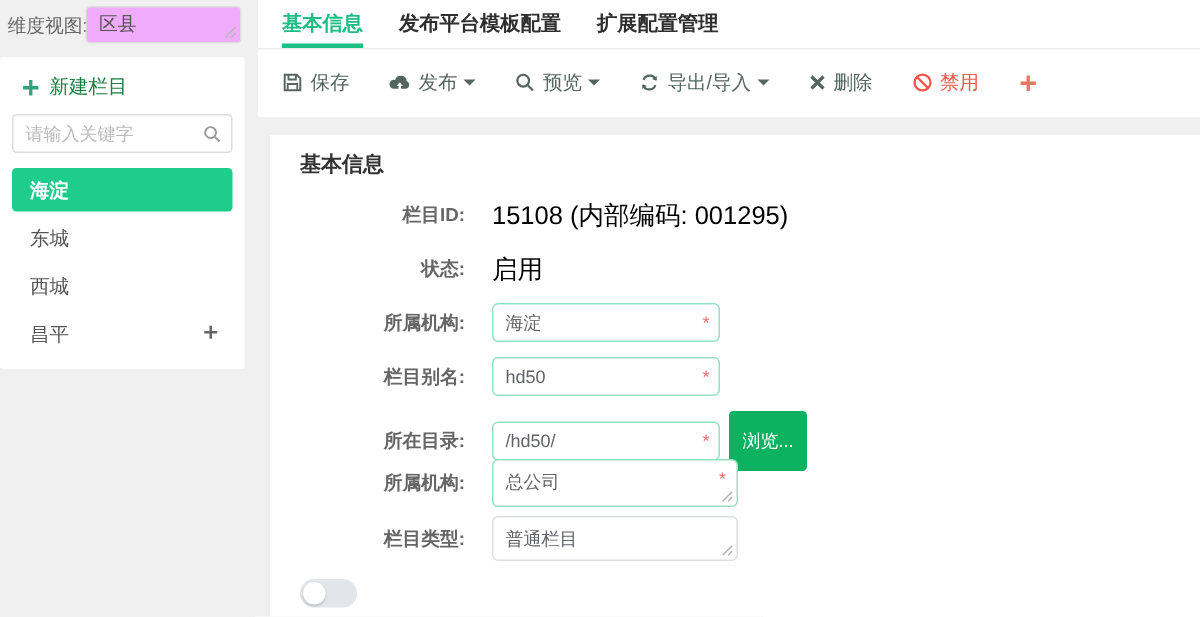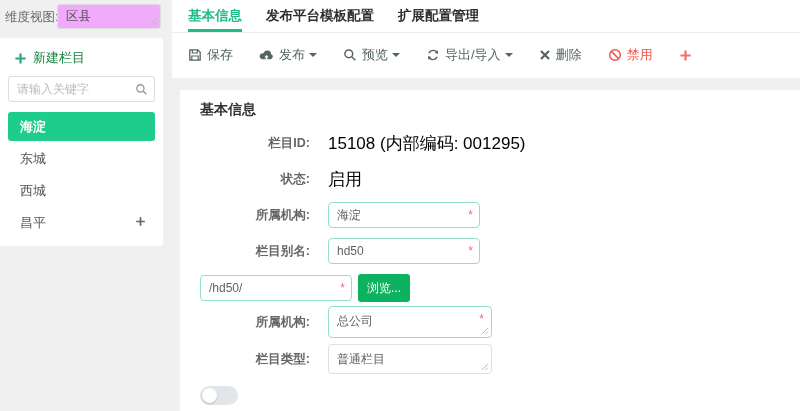--- a/index.html
+++ b/index.html
@@ -51,21 +51,21 @@
     font-weight:bold; color:#333; }
   .frow { position:absolute; left:20px; right:0; display:flex; align-items:center; }
   .flabel { width:110px; text-align:right; color:#666; font-size:12.5px;
     margin-right:18px; flex:0 0 auto;font-weight:bold; }
   .fstatic { font-size:17px; color:#000000; }
   .fbox { position:relative; width:152px; }
   .fbox input { width:152px; height:26px; border:1px solid #93e1c1; border-radius:4px;
     font-size:12px; color:#606266; padding:0 20px 0 8px; outline:none;
     font-family:"Liberation Sans","DejaVu Sans",sans-serif; }
   .req { position:absolute; right:7px; top:7px; color:#f56c6c; font-size:12px; line-height:12px; }
-  .btn-browse { margin-left:6px; height:28px; padding:0 9px; border:none; border-radius:3px;
+  .btn-browse { margin-left:6px; height:40px; padding:0 9px; border:none; border-radius:3px;
     color:#fff; font-size:12px; cursor:pointer;
     font-family:"Liberation Sans","DejaVu Sans",sans-serif; }
   .tarea { position:relative; width:164px; border:1px solid #93e1c1; border-radius:4px;
     font-size:12px; color:#606266; padding:6px 20px 6px 8px; cursor:text; background:#fff; }
   .tarea.gray { border-color:#dcdfe6; }
   .grip { position:absolute; right:2px; bottom:2px; }
   .tarea .req { top:auto; bottom:12px; right:7px; }
   .toggle { width:38px; height:19px; border-radius:10px; background:#e2e5ea;
     position:relative; cursor:pointer; }
   .toggle .knob { position:absolute; left:2px; top:2px; width:15px; height:15px;
@@ -206,20 +206,21 @@
 
   <div class="frow" style="top:148px">
     <div class="flabel">栏目别名:</div>
     <div class="fbox">
       <input type="text" value="hd50" style="">
       <span class="req">*</span>
     </div>
   </div>
 
   <div class="frow" style="top:184px">
+    <div class="flabel">所在目录:</div>
     <div class="fbox">
       <input type="text" value="/hd50/" style="">
       <span class="req">*</span>
     </div>
     <button class="btn-browse" style="background:#0cb25f">浏览...</button>
   </div>
 
   <div class="frow" style="top:216px">
     <div class="flabel">所属机构:</div>
     <div class="tarea" style="height:32px">

